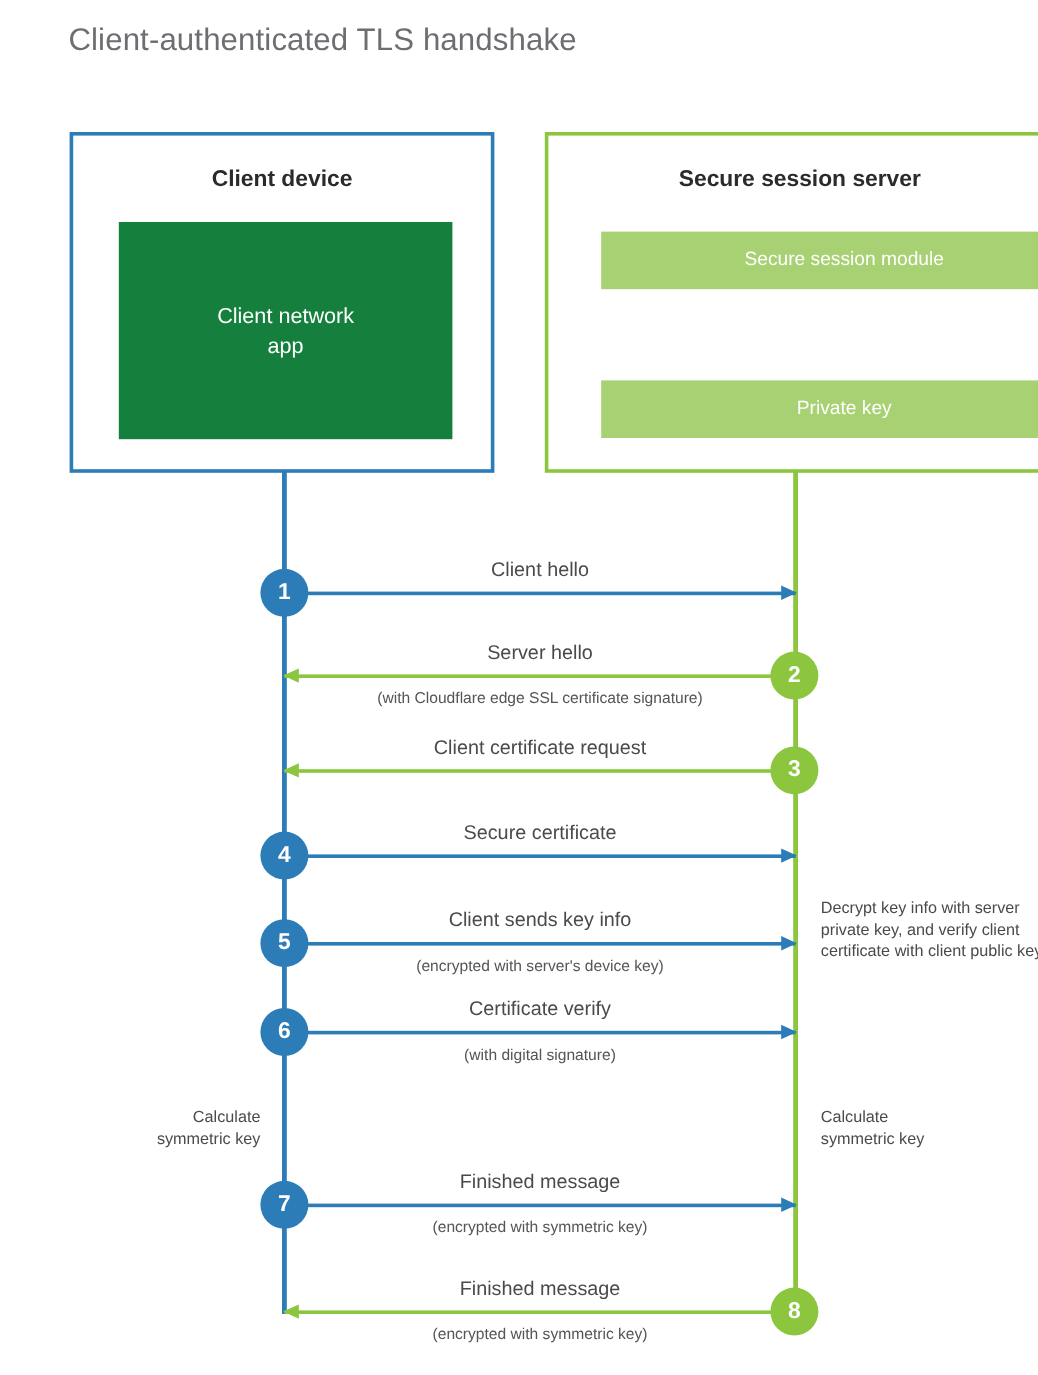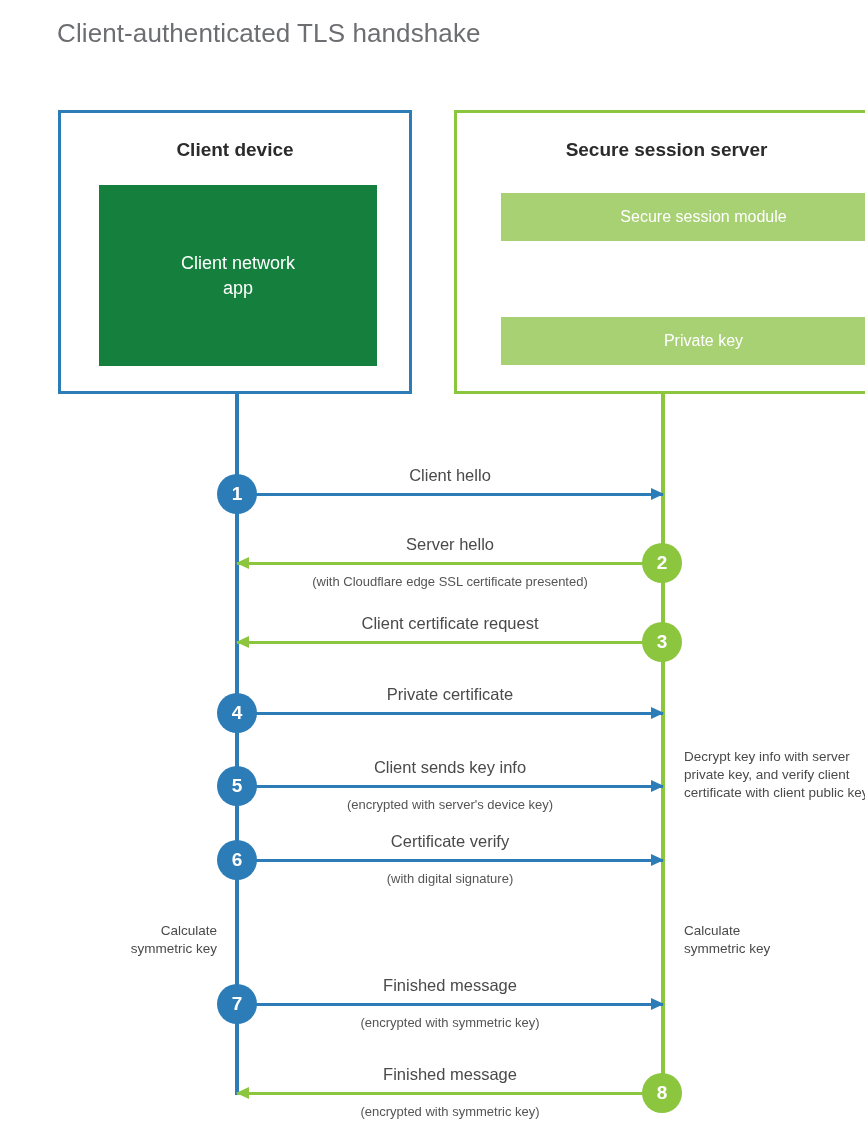--- a/index.html
+++ b/index.html
@@ -223,31 +223,31 @@
   <div id="messages">
       <div class="msg-line blue" style="top: 493px;">
         <div class="arrow-head right"></div>
       </div>
       <div class="msg-label" style="top: 466px;">Client hello</div>
       <div class="step-circle blue" style="top: 474px;">1</div>
       <div class="msg-line green" style="top: 562px;">
         <div class="arrow-head left"></div>
       </div>
       <div class="msg-label" style="top: 535px;">Server hello</div>
-      <div class="msg-sublabel" style="top: 574px;">(with Cloudflare edge SSL certificate presented)</div>
+      <div class="msg-sublabel" style="top: 574px;">(with Cloudflare edge SSL certificate signature)</div>
       <div class="step-circle green" style="top: 543px;">2</div>
       <div class="msg-line green" style="top: 641px;">
         <div class="arrow-head left"></div>
       </div>
       <div class="msg-label" style="top: 614px;">Client certificate request</div>
       <div class="step-circle green" style="top: 622px;">3</div>
       <div class="msg-line blue" style="top: 712px;">
         <div class="arrow-head right"></div>
       </div>
-      <div class="msg-label" style="top: 685px;">Private certificate</div>
+      <div class="msg-label" style="top: 685px;">Secure certificate</div>
       <div class="step-circle blue" style="top: 693px;">4</div>
       <div class="msg-line blue" style="top: 785px;">
         <div class="arrow-head right"></div>
       </div>
       <div class="msg-label" style="top: 758px;">Client sends key info</div>
       <div class="msg-sublabel" style="top: 797px;">(encrypted with server's device key)</div>
       <div class="step-circle blue" style="top: 766px;">5</div>
       <div class="msg-line blue" style="top: 859px;">
         <div class="arrow-head right"></div>
       </div>

